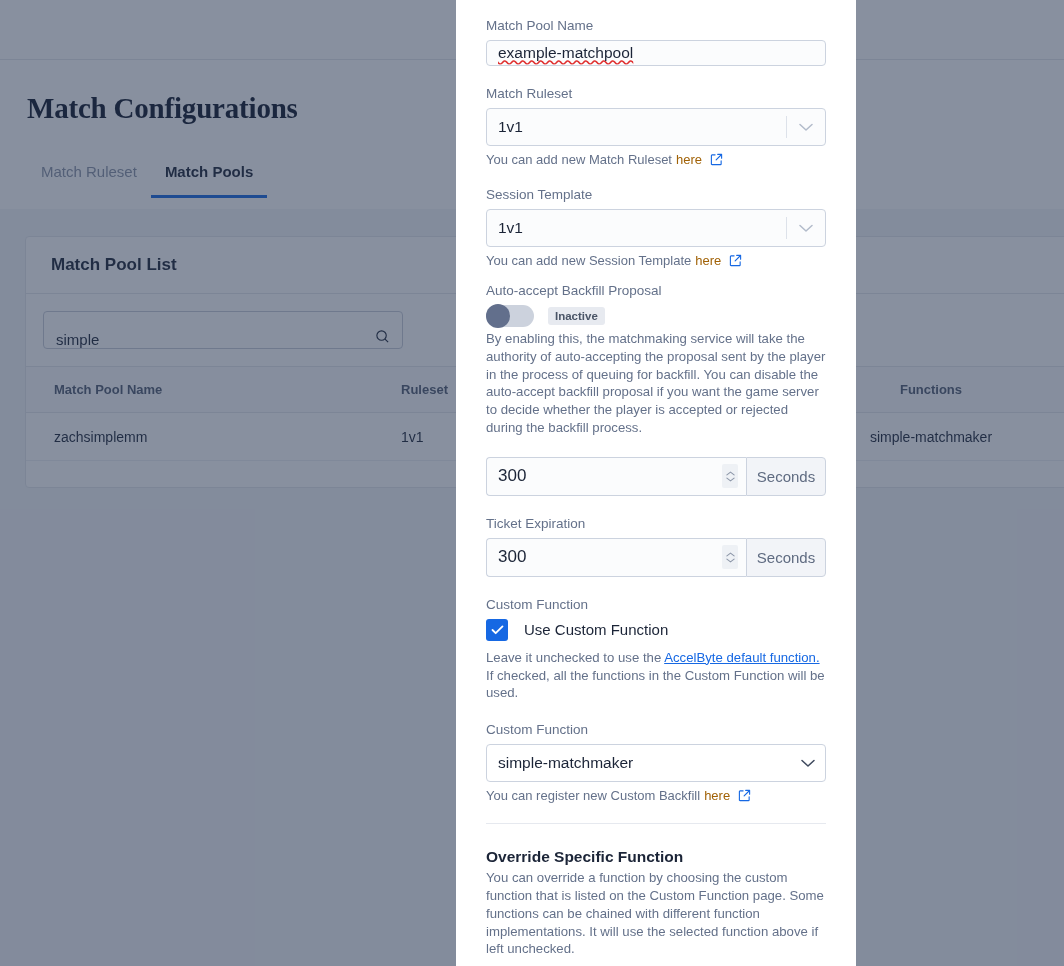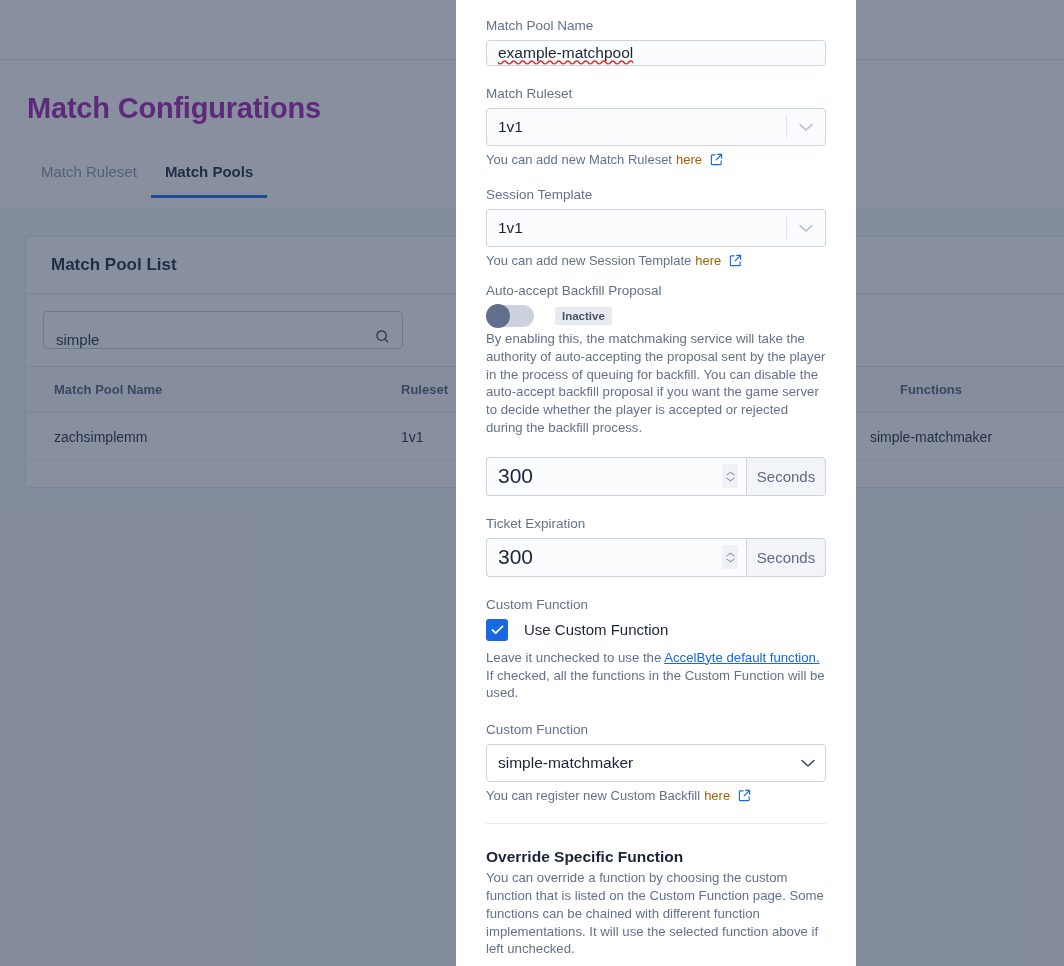--- a/index.html
+++ b/index.html
@@ -19,21 +19,21 @@
   .bg-topbar {
     position: absolute; left: 0; top: 0; width: 1064px; height: 60px;
     background: #ffffff; border-bottom: 1px solid #e4e7ec;
   }
   .bg-header {
     position: absolute; left: 0; top: 61px; width: 1064px; height: 148px;
     background: #ffffff;
   }
   .bg-title {
     position: absolute; left: 27px; top: 92px;
-    font-size: 29px; font-weight: bold; color: #a21caf; letter-spacing: -0.2px;
+    font-size: 29px; font-weight: bold; color: #0f172a; letter-spacing: -0.2px; font-family: Liberation Serif, serif;
   }
   .bg-tabs {
     position: absolute; left: 27px; top: 163px;
     display: flex; align-items: flex-end; gap: 0;
   }
   .bg-tab {
     font-size: 15px; color: #8a93a6; padding: 0 14px 18px 14px;
     position: relative;
   }
   .bg-tab.active { color: #1b2437; font-weight: bold; }
@@ -115,21 +115,21 @@
   .select.plain { background: #ffffff; }
   .select.plain .sel-chev { width: 34px; }
 
   .helper {
     font-size: 13px; color: #64718a; margin-top: 6px;
     display: flex; align-items: center; gap: 0;
   }
   .helper a { color: #a16207; text-decoration: none; margin-left: 4px; }
   .ext-icon { margin-left: 8px; display: inline-flex; }
 
-  .toggle-row { display: flex; align-items: center; gap: 21px; margin-top: 2px; }
+  .toggle-row { display: flex; align-items: center; gap: 14px; margin-top: 2px; }
   .toggle {
     width: 48px; height: 22px; border-radius: 11px; background: #ccd2dd;
     position: relative; flex: none;
   }
   .toggle .knob {
     position: absolute; left: 0; top: -1px; width: 24px; height: 24px;
     border-radius: 50%; background: #626f8c;
   }
   .badge {
     background: #e7eaf0; color: #4a5567; font-size: 11.5px; font-weight: bold;
@@ -138,21 +138,21 @@
   .para {
     font-size: 13.2px; line-height: 17.8px; color: #64718a; margin-top: 3px;
     width: 340px;
   }
 
   .num-row { display: flex; width: 340px; height: 39px; }
   .num-input {
     flex: 1; border: 1px solid #ccd3df; border-right: none;
     border-radius: 4px 0 0 4px; background: #fbfcfd;
     display: flex; align-items: center; justify-content: space-between;
-    padding: 0 8px 0 11px; font-size: 21px; color: #1b2437;
+    padding: 0 8px 0 11px; font-size: 17px; color: #1b2437;
   }
   .spinner {
     width: 16px; height: 24px; background: #eef1f5; border-radius: 2px;
     display: flex; flex-direction: column; align-items: center; justify-content: center; gap: 1px;
   }
   .num-suffix {
     width: 80px; border: 1px solid #ccd3df; border-radius: 0 4px 4px 0;
     background: #f2f4f8; display: flex; align-items: center; justify-content: center;
     font-size: 15px; color: #5f6b81;
   }

